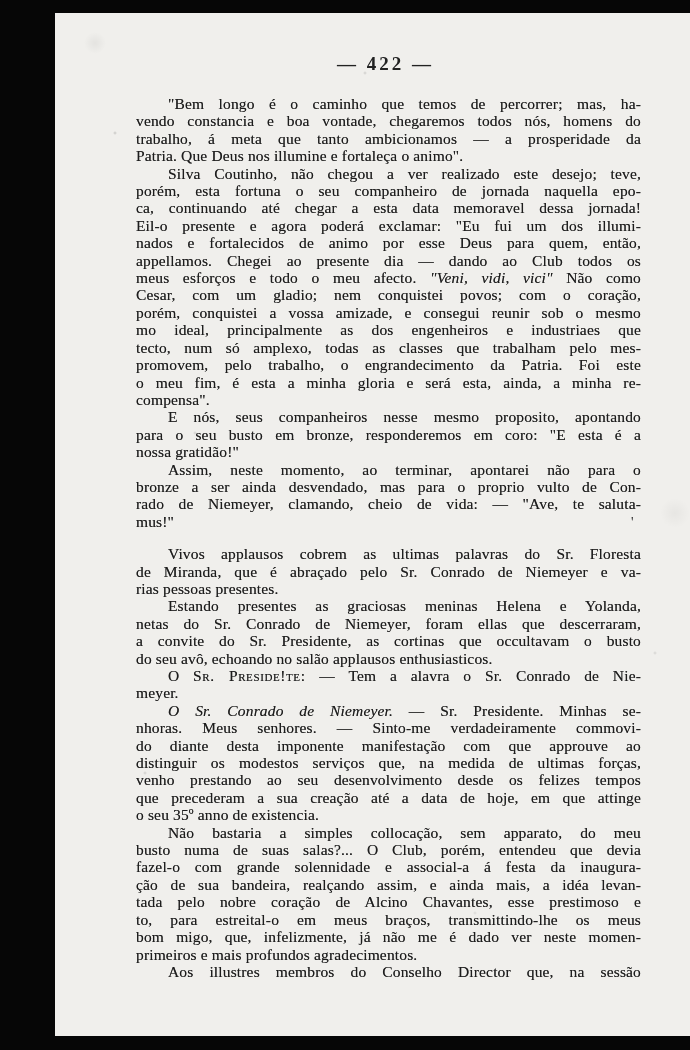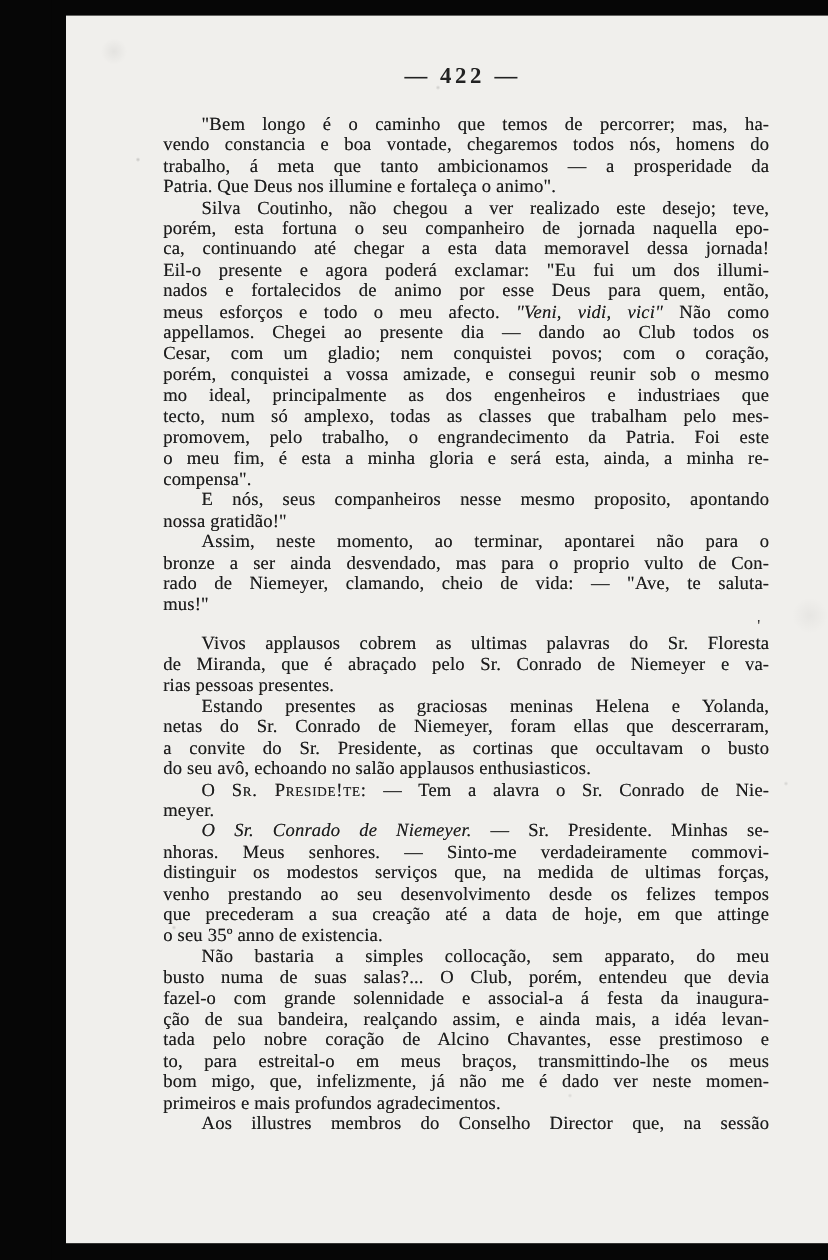--- a/index.html
+++ b/index.html
@@ -97,32 +97,33 @@
           <div class="line">vendo constancia e boa vontade, chegaremos todos nós, homens do</div>
           <div class="line">trabalho, á meta que tanto ambicionamos — a prosperidade da</div>
           <div class="line last">Patria. Que Deus nos illumine e fortaleça o animo".</div>
         </div>
         <div class="para">
           <div class="line indent">Silva Coutinho, não chegou a ver realizado este desejo; teve,</div>
           <div class="line">porém, esta fortuna o seu companheiro de jornada naquella epo-</div>
           <div class="line">ca, continuando até chegar a esta data memoravel dessa jornada!</div>
           <div class="line">Eil-o presente e agora poderá exclamar: "Eu fui um dos illumi-</div>
           <div class="line">nados e fortalecidos de animo por esse Deus para quem, então,</div>
+          <div class="line">appellamos. Chegei ao presente dia — dando ao Club todos os</div>
           <div class="line"><span>meus esforços e todo o meu afecto. </span><span class="it">"Veni, vidi, vici"</span><span> Não como</span></div>
-          <div class="line">appellamos. Chegei ao presente dia — dando ao Club todos os</div>
           <div class="line">Cesar, com um gladio; nem conquistei povos; com o coração,</div>
           <div class="line">porém, conquistei a vossa amizade, e consegui reunir sob o mesmo</div>
           <div class="line">mo ideal, principalmente as dos engenheiros e industriaes que</div>
           <div class="line">tecto, num só amplexo, todas as classes que trabalham pelo mes-</div>
           <div class="line">promovem, pelo trabalho, o engrandecimento da Patria. Foi este</div>
           <div class="line">o meu fim, é esta a minha gloria e será esta, ainda, a minha re-</div>
           <div class="line last">compensa".</div>
         </div>
         <div class="para">
           <div class="line indent">E nós, seus companheiros nesse mesmo proposito, apontando</div>
+          <div class="line">para o seu busto em bronze, responderemos em coro: "E esta é a</div>
           <div class="line last">nossa gratidão!"</div>
         </div>
         <div class="para">
           <div class="line indent">Assim, neste momento, ao terminar, apontarei não para o</div>
           <div class="line">bronze a ser ainda desvendado, mas para o proprio vulto de Con-</div>
           <div class="line">rado de Niemeyer, clamando, cheio de vida: — "Ave, te saluta-</div>
           <div class="line last">mus!"</div>
         </div>
         <div class="para gap">
           <div class="line indent">Vivos applausos cobrem as ultimas palavras do Sr. Floresta</div>
@@ -135,20 +136,21 @@
           <div class="line">a convite do Sr. Presidente, as cortinas que occultavam o busto</div>
           <div class="line last">do seu avô, echoando no salão applausos enthusiasticos.</div>
         </div>
         <div class="para">
           <div class="line indent"><span>O </span><span class="sc">Sr. Preside!te:</span><span> — Tem a alavra o Sr. Conrado de Nie-</span></div>
           <div class="line last">meyer.</div>
         </div>
         <div class="para">
           <div class="line indent"><span class="it">O Sr. Conrado de Niemeyer.</span><span> — Sr. Presidente. Minhas se-</span></div>
           <div class="line">nhoras. Meus senhores. — Sinto-me verdadeiramente commovi-</div>
+          <div class="line">do diante desta imponente manifestação com que approuve ao</div>
           <div class="line">distinguir os modestos serviços que, na medida de ultimas forças,</div>
           <div class="line">venho prestando ao seu desenvolvimento desde os felizes tempos</div>
           <div class="line">que precederam a sua creação até a data de hoje, em que attinge</div>
           <div class="line last">o seu 35º anno de existencia.</div>
         </div>
         <div class="para">
           <div class="line indent">Não bastaria a simples collocação, sem apparato, do meu</div>
           <div class="line">busto numa de suas salas?... O Club, porém, entendeu que devia</div>
           <div class="line">fazel-o com grande solennidade e associal-a á festa da inaugura-</div>
           <div class="line">ção de sua bandeira, realçando assim, e ainda mais, a idéa levan-</div>

